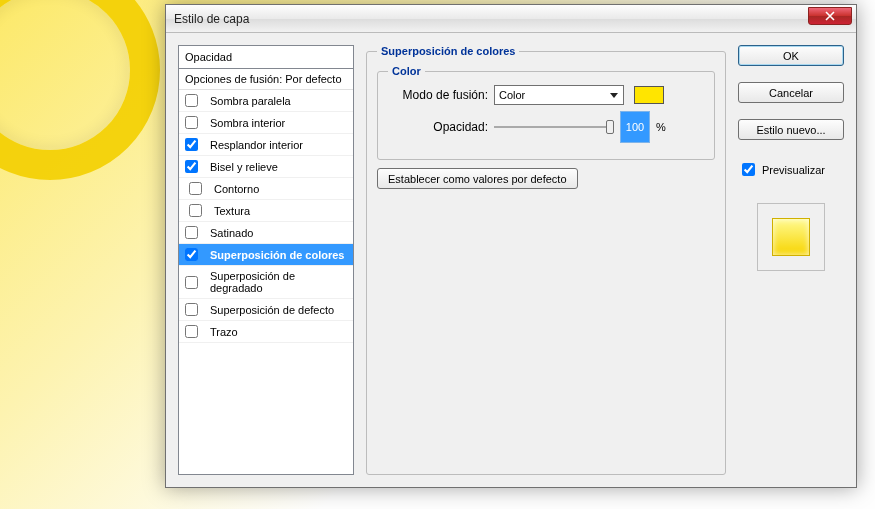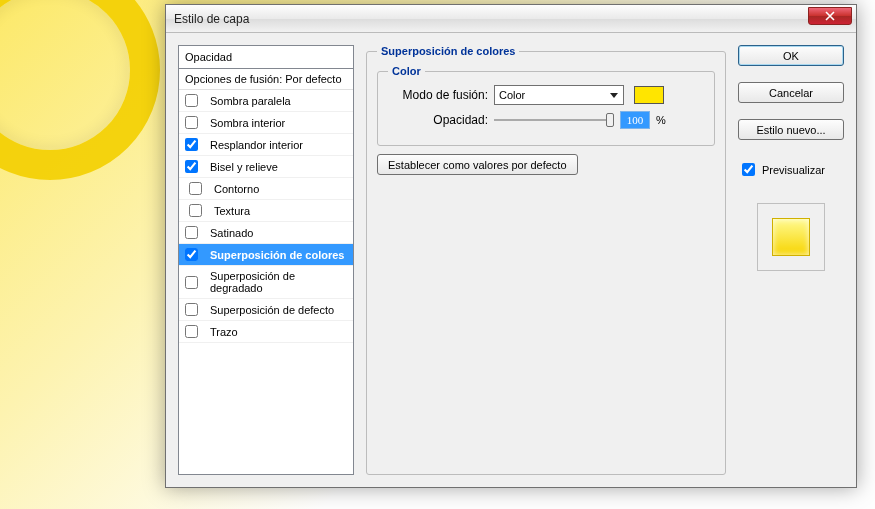--- a/index.html
+++ b/index.html
@@ -184,28 +184,28 @@
     right: 0;
     top: 2px;
     width: 8px;
     height: 14px;
     background: #f0f0f0;
     border: 1px solid #707070;
     border-radius: 2px;
   }
   .num-input {
     width: 30px;
-    height: 18px;
+    height: 32px;
     border: 1px solid #7eb4ea;
     background: #fff;
     color: #000;
     font-size: 11px;
     text-align: center;
     padding: 0;
-    font-family: Liberation Serif, serif;
+    font-family: Liberation Sans, sans-serif;
   }
   .num-input.sel {
     background: #3399ff;
     color: #fff;
   }
   .btn {
     height: 21px;
     background: linear-gradient(to bottom, #fdfdfd, #e8e8e8);
     border: 1px solid #707070;
     border-radius: 3px;

